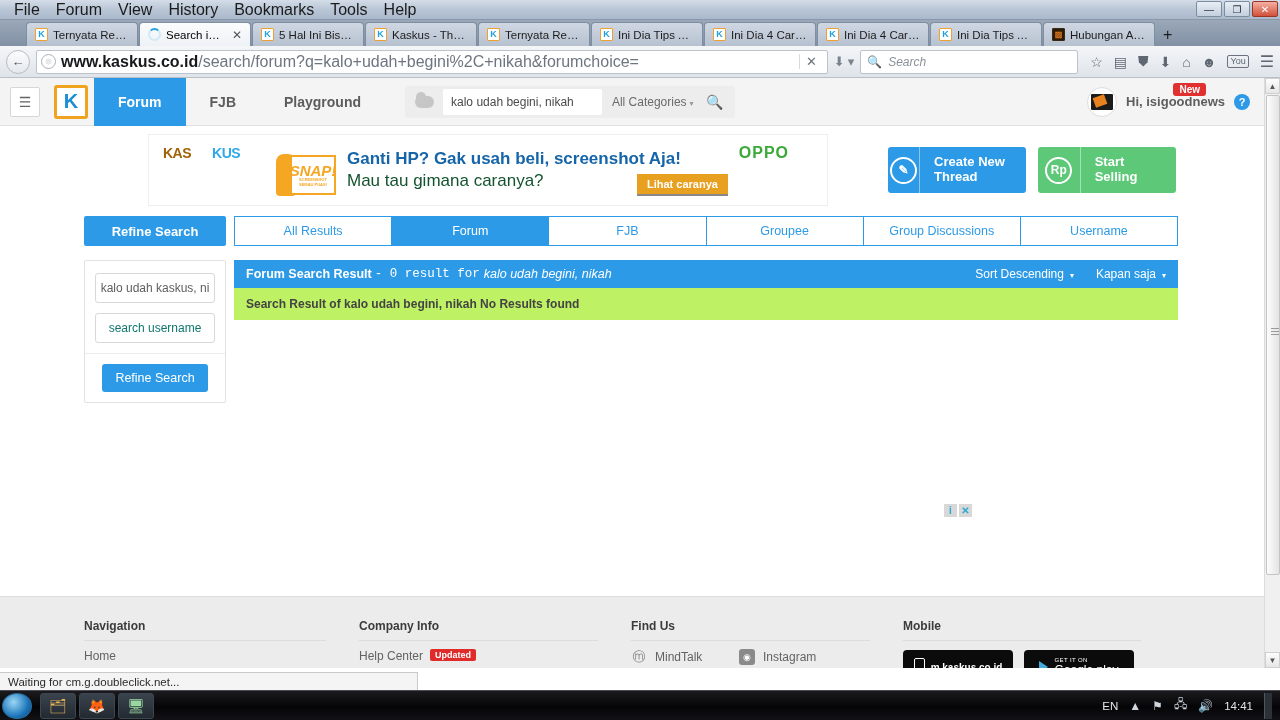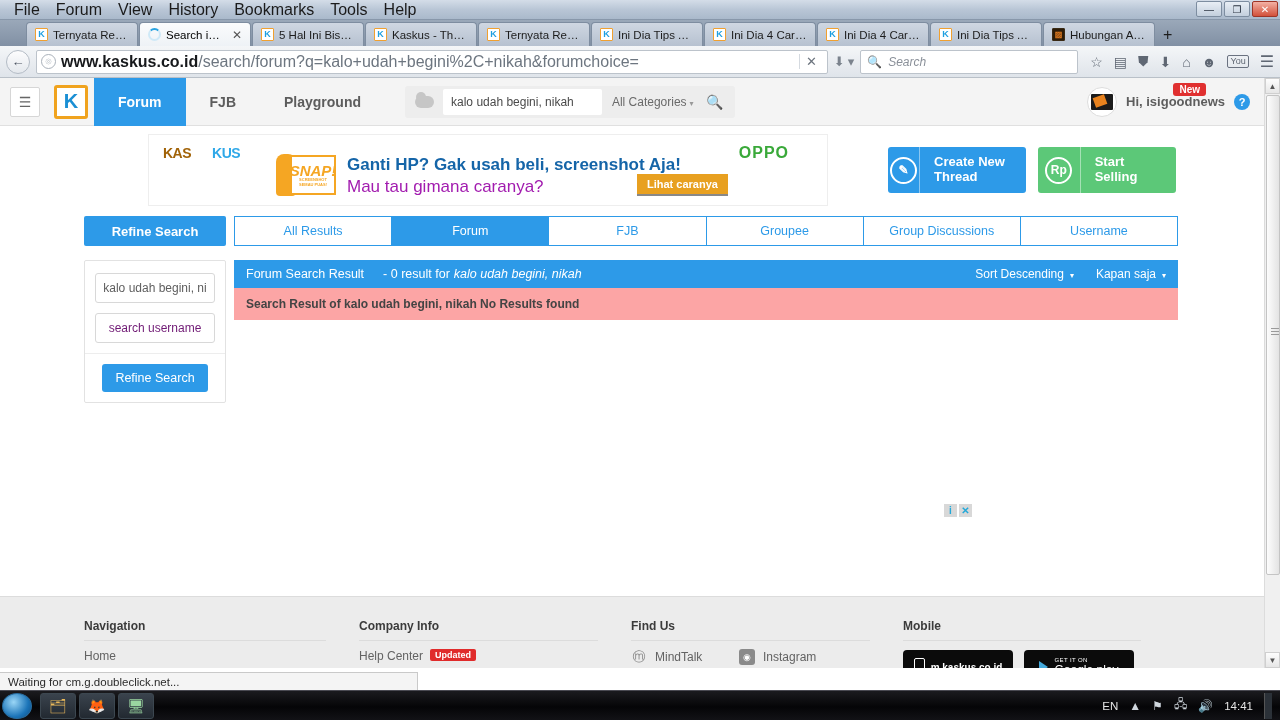--- a/index.html
+++ b/index.html
@@ -167,23 +167,23 @@
     position:absolute; left:122px; top:14px; width:70px; height:52px;
     display:flex; align-items:center; justify-content:center;
   }
   .snap .hand { width:20px; height:42px; background:#f5a623; border-radius:8px 8px 4px 4px; }
   .snap .box {
     width:46px; height:40px; border:2px solid #f5a623; background:#fff;
     display:flex; flex-direction:column; align-items:center; justify-content:center; margin-left:-6px;
   }
   .snap .box .t1 { font-size:15px; font-weight:bold; color:#f5a623; font-style:italic; line-height:1; }
   .snap .box .t2 { font-size:4px; color:#f5a623; font-weight:bold; line-height:1.1; text-align:center; }
-  .adtext { position:absolute; left:198px; top:20px; }
+  .adtext { position:absolute; left:198px; top:14px; }
   .adtext .l1 { font-size:17px; font-weight:bold; color:#1565a8; }
-  .adtext .l2 { font-size:17px; color:#a21caf; margin-top:2px; }
+  .adtext .l2 { font-size:17px; color:#14532d; margin-top:2px; }
   .adcta {
     position:absolute; left:488px; bottom:9px; background:#e8a020; color:#fff;
     font-size:11px; font-weight:bold; padding:4px 10px; border-bottom:2px solid #888;
   }
   .actionbtns { display:flex; gap:12px; margin-left:60px; }
   .abtn {
     height:46px; display:flex; align-items:center; color:#fff; border-radius:3px; overflow:hidden;
   }
   .abtn .ic {
     width:48px; display:flex; align-items:center; justify-content:center;
@@ -213,38 +213,38 @@
 
   
   .contentrow { display:flex; margin:14px 0 0 84px; width:1094px; align-items:flex-start; }
   .refinebox { width:142px; border:1px solid #e2e2e2; background:#fff; border-radius:2px; }
   .refinebox .fieldwrap { padding:12px 10px 10px; border-bottom:1px solid #ededed; }
   .rinput {
     width:100%; height:30px; border:1px solid #d8d8d8; border-radius:3px; background:#fff;
     display:flex; align-items:center; justify-content:center; font-size:12px; color:#5e5e5e;
     margin-bottom:10px; overflow:hidden; white-space:nowrap;
   }
-  .rinput.ph { color:#701a75; }
+  .rinput.ph { color:#0f766e; }
   .rinput:last-child { margin-bottom:0; }
   .refinebtnwrap { padding:10px; display:flex; justify-content:center; }
   .refinebtn {
     background:#2d9ae8; color:#fff; font-size:12.5px; padding:7px 13px; border-radius:3px;
   }
   .resultcol { flex:1; margin-left:8px; }
   .resulthdr {
     height:28px; background:#2d9ae8; color:#fff; display:flex; align-items:center;
     padding:0 12px; font-size:12.5px;
   }
-  .resulthdr .rt { font-weight:normal; }
-  .resulthdr .sub { margin-left:19px; }
+  .resulthdr .rt { font-weight:bold; }
+  .resulthdr .sub { margin-left:3px;font-family:Liberation Mono, monospace; }
   .resulthdr .q { font-style:italic; }
   .resulthdr .right { margin-left:auto; display:flex; gap:22px; align-items:center; font-size:12px; }
   .resulthdr .right .car { font-size:8px; margin-left:6px; }
   .resultbody {
-    background:#fca5a5; padding:9px 12px; font-size:12px; color:#444; font-weight:bold;
+    background:#bef264; padding:9px 12px; font-size:12px; color:#444; font-weight:bold;
   }
 
   
   .adchoices { position:absolute; left:944px; top:426px; display:flex; gap:2px; }
   .adchoices div {
     width:13px; height:13px; background:#d8d8d8; color:#23a8d8;
     font-size:10px; display:flex; align-items:center; justify-content:center; font-weight:bold;
   }
 
   
@@ -492,21 +492,21 @@
       <div class="stab">FJB</div>
       <div class="stab">Groupee</div>
       <div class="stab">Group Discussions</div>
       <div class="stab">Username</div>
     </div>
   </div>
 
   <div class="contentrow">
     <div class="refinebox">
       <div class="fieldwrap">
-        <div class="rinput">kalo udah begini, ni</div>
+        <div class="rinput">kalo udah kaskus, ni</div>
         <div class="rinput ph">search username</div>
       </div>
       <div class="refinebtnwrap">
         <div class="refinebtn">Refine Search</div>
       </div>
     </div>
     <div class="resultcol">
       <div class="resulthdr">
         <span class="rt">Forum Search Result</span>
         <span class="sub">- 0 result for</span>

